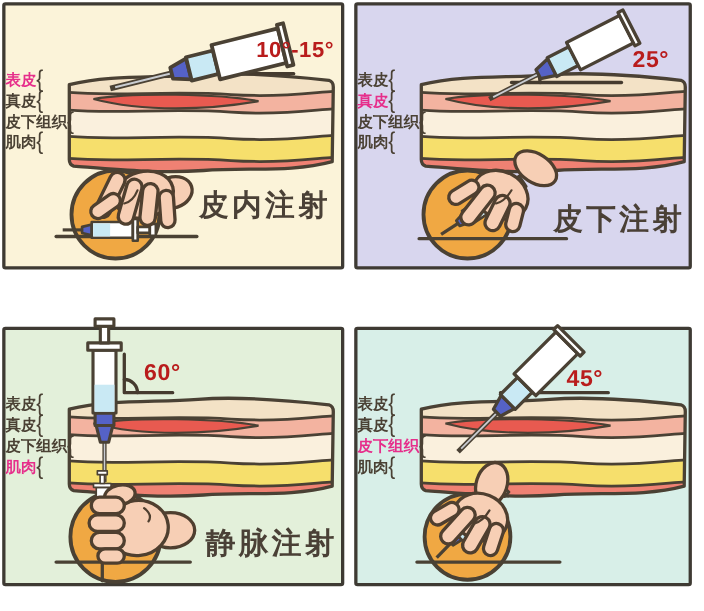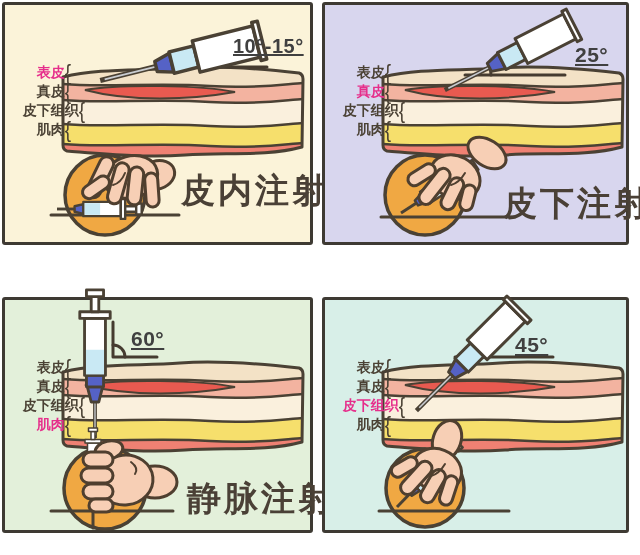--- a/index.html
+++ b/index.html
@@ -10,36 +10,36 @@
   }
   .panel{
     position:absolute;box-sizing:border-box;
     border:3px solid #3e3a33;border-radius:3px;
     overflow:visible;
   }
   .art{position:absolute;left:0;top:0;overflow:visible;display:block;}
   svg{overflow:visible;}
   .lrow{
     position:absolute;left:0;width:66px;height:19px;
-    display:flex;justify-content:center;align-items:center;gap:0px;padding-left:16px;
+    display:flex;justify-content:flex-start;align-items:center;gap:0px;
   }
   .ltext{
     font-size:14px;font-weight:bold;color:#4a4134;letter-spacing:0px;
     line-height:19px;white-space:nowrap;
   }
   .brace{
     font-size:19px;font-weight:normal;color:#4a4134;line-height:19px;
     transform:scaleY(1.15);transform-origin:center;
   }
   .angle{
-    position:absolute;font-weight:bold;font-size:21px;color:#404040;
-    letter-spacing:0.5px;white-space:nowrap;text-decoration:underline;
+    position:absolute;font-weight:bold;font-size:21px;color:#b91c1c;
+    letter-spacing:0.5px;white-space:nowrap;
   }
   .title{
-    position:absolute;font-weight:bold;font-size:34px;color:#4a4036;
+    position:absolute;font-weight:bold;font-size:27px;color:#4a4036;
     letter-spacing:3px;white-space:nowrap;
   }
   .skin-part{fill:#f7cfb5;stroke:#4f3f2f;stroke-width:3;stroke-linejoin:round;}
   .crease{fill:none;stroke:#4f3f2f;stroke-width:2;stroke-linecap:round;}
   .amark{fill:none;stroke:#453b2f;stroke-width:3;stroke-linecap:round;}
   .gline{fill:none;stroke:#4a4134;stroke-width:3;stroke-linecap:round;}
 </style>
 </head>
 <body>
 

